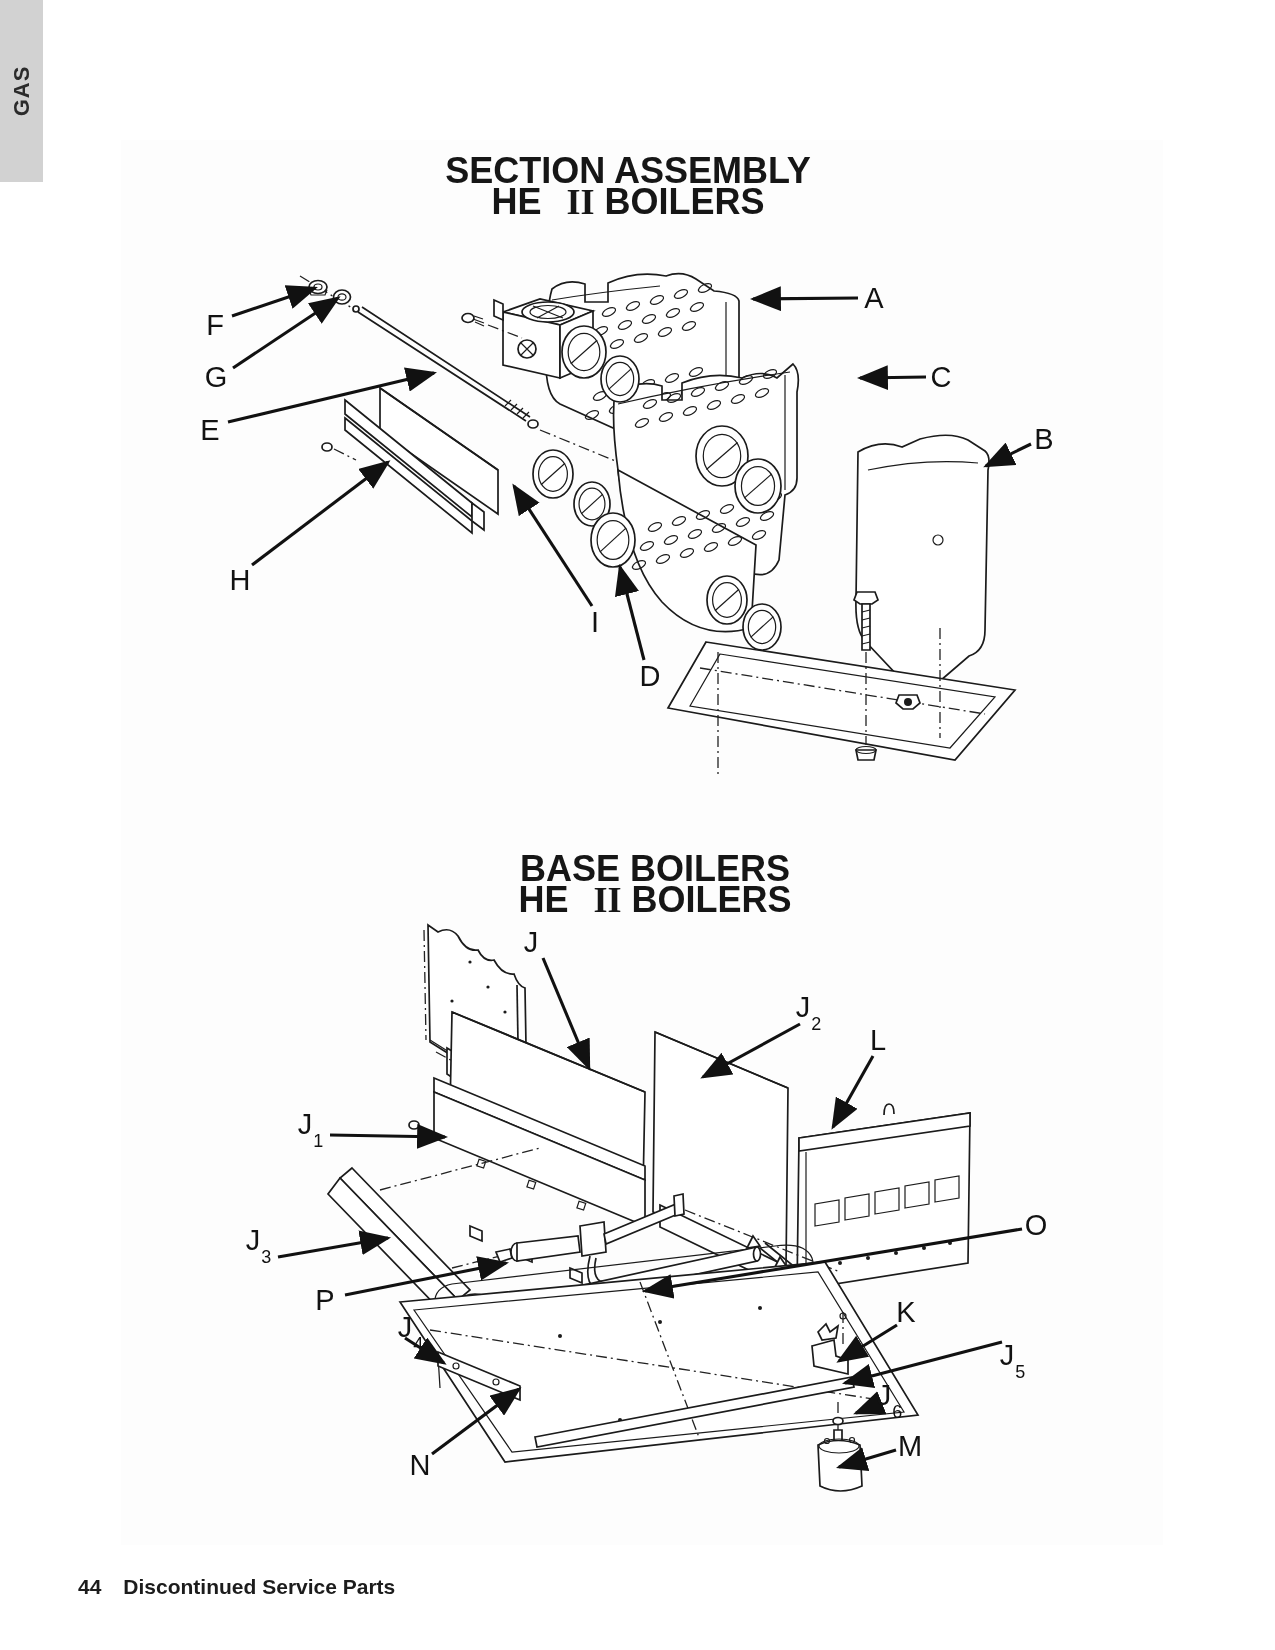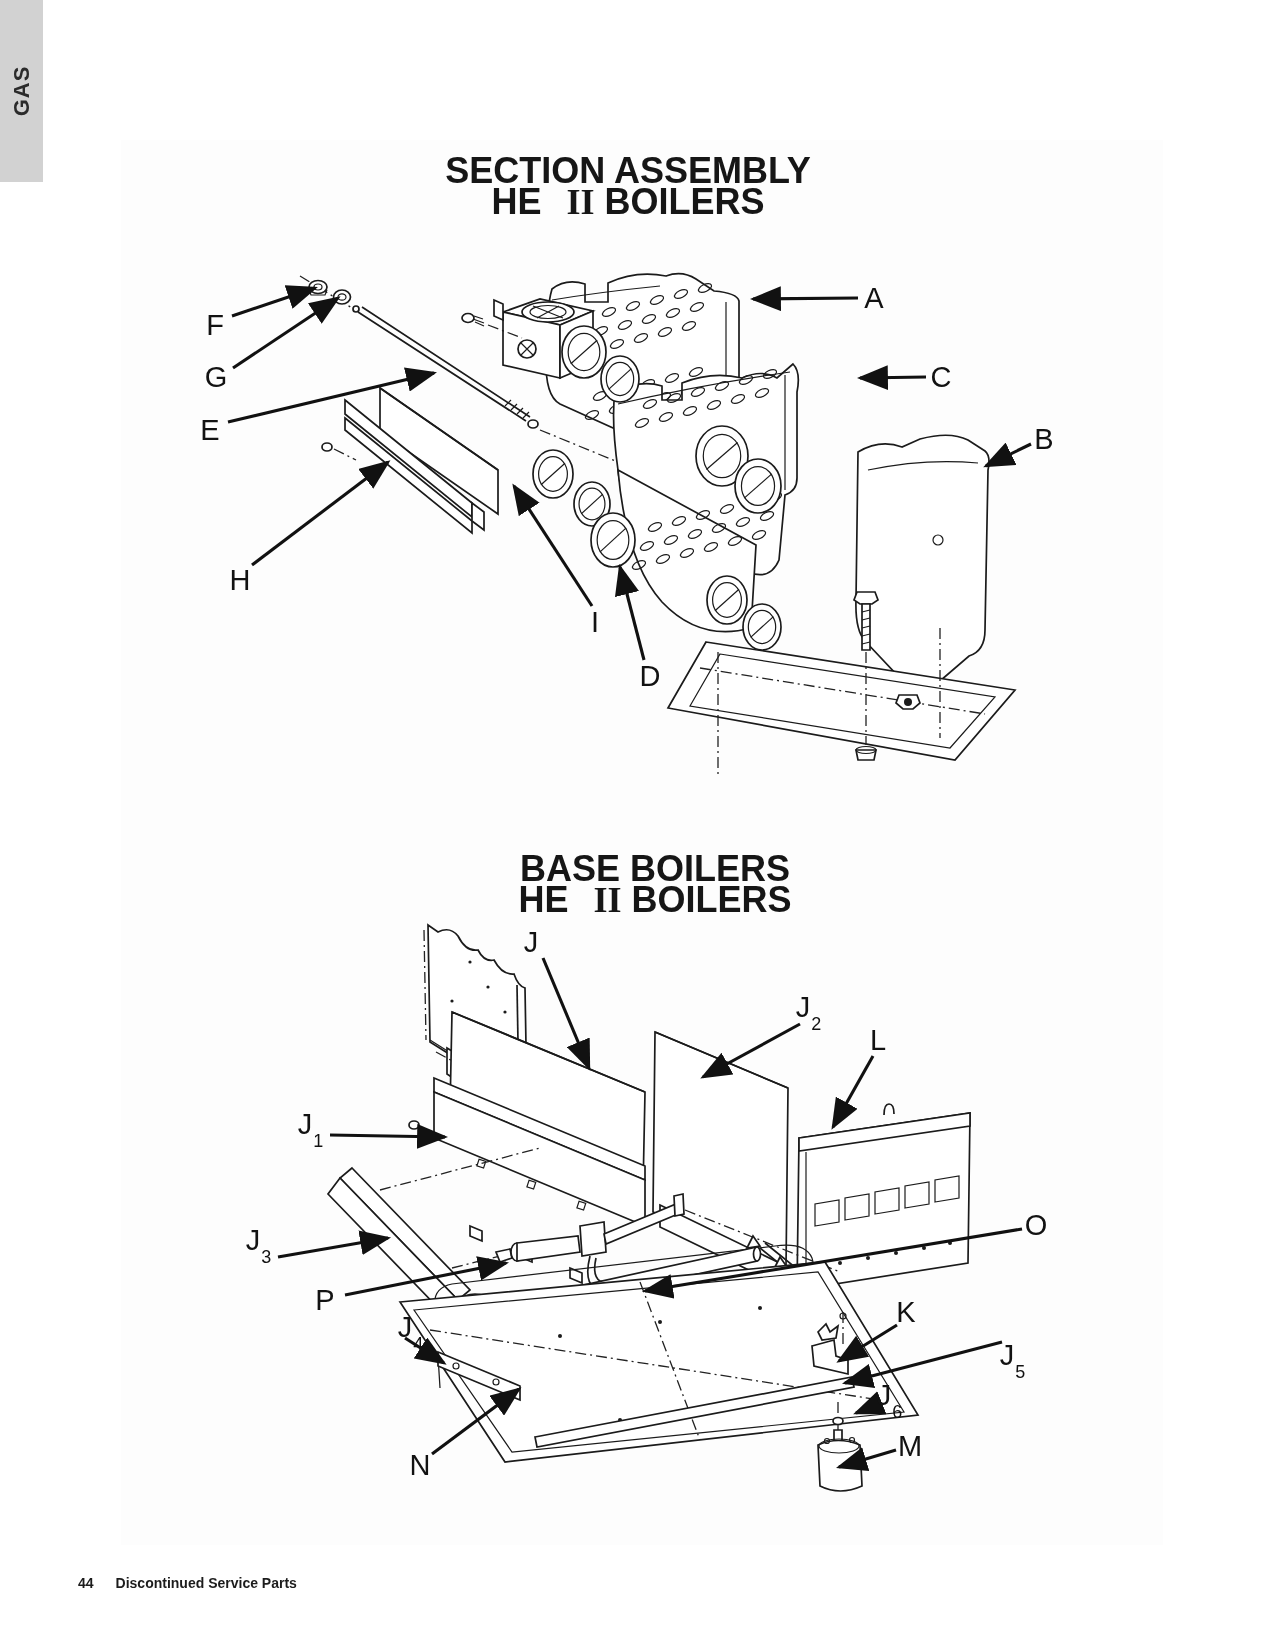--- a/index.html
+++ b/index.html
@@ -10,21 +10,21 @@
   #gas-tab span{position:absolute;left:50%;top:50%;transform:translate(-50%,-50%) rotate(-90deg);
         font-size:22px;font-weight:bold;letter-spacing:1px;color:#2b2b2b;white-space:nowrap;}
   #page-title{position:absolute;left:607px;top:72px;transform:translateX(-50%);
         font-size:30px;font-weight:400;color:#151515;white-space:nowrap;}
   .fig-title{position:absolute;transform:translateX(-50%);text-align:center;
         font-size:36px;font-weight:bold;line-height:31px;color:#161616;white-space:nowrap;}
   .fig-title .serif{font-family:"Liberation Serif",serif;margin-left:15px;}
   .callout{position:absolute;transform:translate(-50%,-50%);font-size:29px;font-weight:400;
         color:#121212;white-space:nowrap;line-height:1;}
   .callout sub{font-size:18px;line-height:1;position:relative;top:6px;left:1px;}
-  #footer{position:absolute;left:78px;top:1575px;font-size:14px;font-weight:bold;color:#1c1c1c;}
+  #footer{position:absolute;left:78px;top:1575px;font-size:21px;font-weight:bold;color:#1c1c1c;}
   #footer .pgnum{margin-right:22px;}
   svg{position:absolute;left:0;top:0;}
   .ln{stroke:#1b1b1b;stroke-width:1.7;fill:none;}
   .lnw{stroke:#1b1b1b;stroke-width:1.7;fill:#ffffff;}
   .lnth{stroke:#1b1b1b;stroke-width:1.2;fill:none;}
   .dd{stroke:#222;stroke-width:1.3;fill:none;stroke-dasharray:11 4 2 4;}
   .leader{stroke:#111;stroke-width:3.1;fill:none;}
 </style>
 </head>
 <body>

